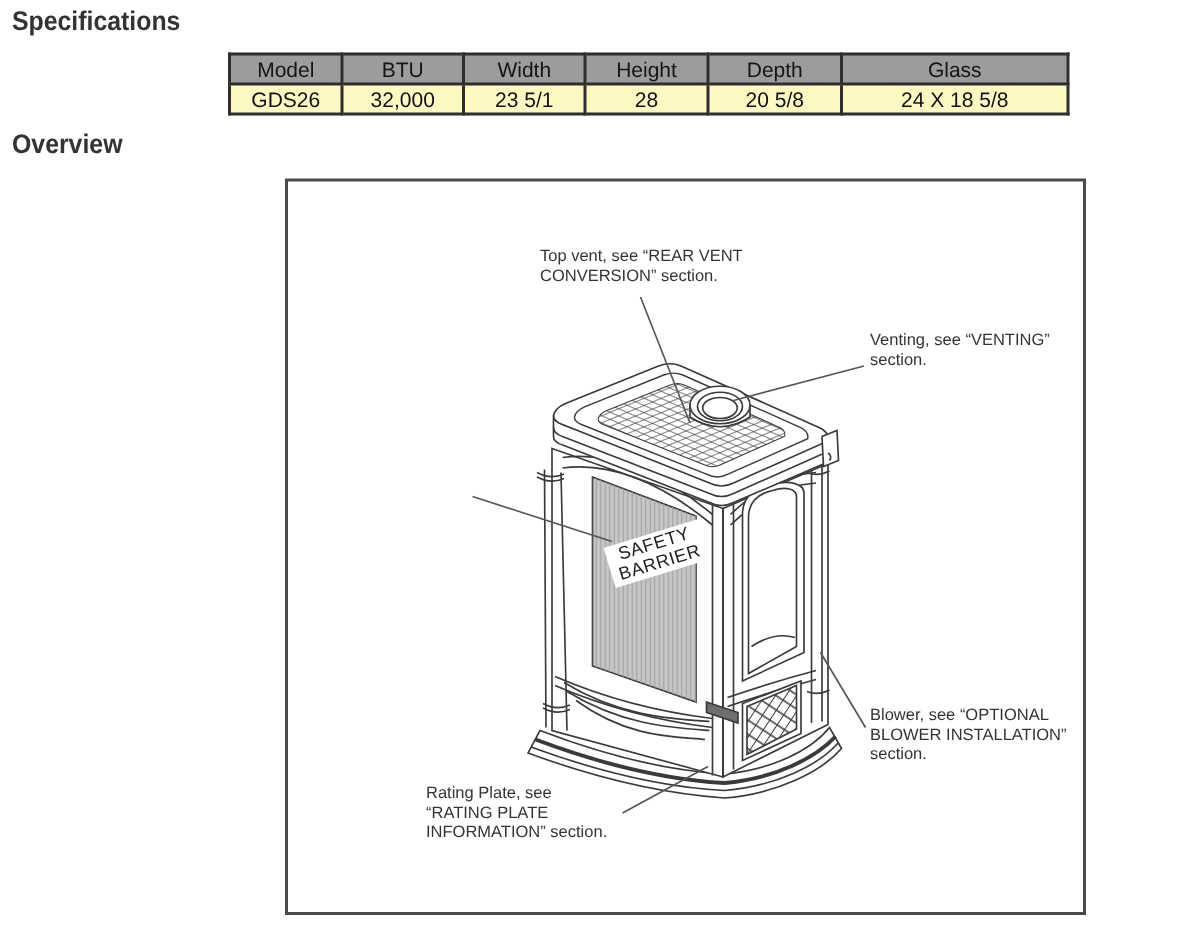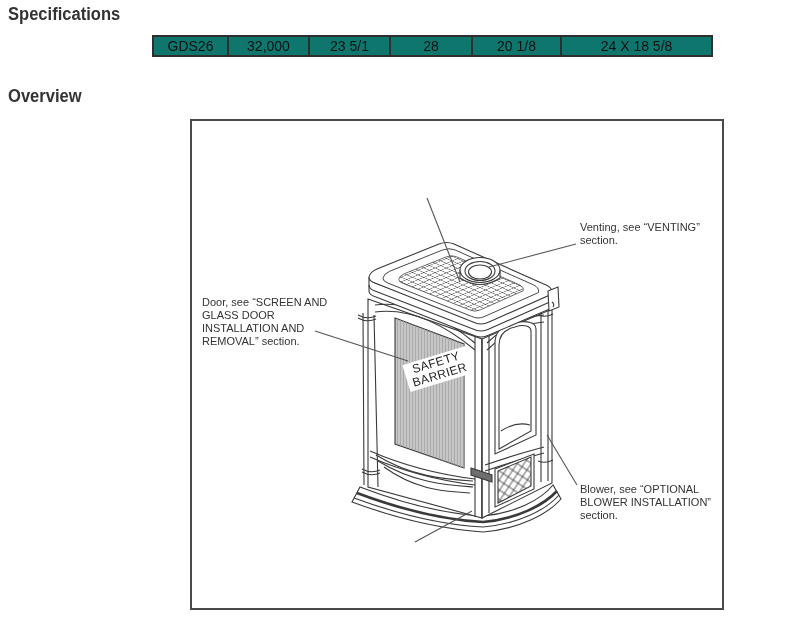--- a/index.html
+++ b/index.html
@@ -16,36 +16,36 @@
 
   table.spec{
     position:absolute;left:152px;top:35px;border-collapse:collapse;table-layout:fixed;
     font-size:14px;color:#111;
   }
   table.spec td,table.spec th{
     border:2px solid #2e2e2e;height:18px;padding:0 4px;text-align:center;
     font-weight:400;line-height:18px;white-space:nowrap;
   }
   table.spec th{background:#9c9c9c;color:#151515;}
-  table.spec td{background:#0f766e;margin-left:20px;}
+  table.spec td{background:#fef9c3;margin-left:20px;}
 
   .overview-box{
     position:absolute;left:190px;top:119px;width:534px;height:491px;
     border:2px solid #4a4a4a;box-sizing:border-box;background:#fff;
   }
   .overview-box svg{position:absolute;left:0;top:0;}
 
   .callout{
     position:absolute;font-size:11px;line-height:13px;color:#333;
     white-space:pre-line;
   }
   #callout-top-vent{left:168px;top:44px;width:150px;}
   #callout-venting{left:388px;top:100px;width:135px;}
   #callout-door{left:10px;top:175px;width:140px;}
-  #callout-blower{left:388px;top:362px;width:142px;}
+  #callout-blower{left:388px;top:350px;width:142px;}
   #callout-rating{left:92px;top:402px;width:135px;}
 
   .safety-label{
     position:absolute;left:213px;top:234px;width:66px;background:#ffffff;
     font-size:12px;line-height:13px;letter-spacing:.4px;color:#1c1c1c;text-align:center;
     transform:rotate(-17deg);white-space:pre-line;padding:1px 0;
   }
 </style>
 </head>
 <body>
@@ -55,26 +55,34 @@
 <table class="spec">
   <colgroup>
     <col style="width:75px">
       <col style="width:81px">
       <col style="width:81px">
     <col style="width:82px">
       <col style="width:89px">
       <col style="width:151px">
   </colgroup>
   <tbody>
+      <tr>
+    <th>Model</th>
+    <th>BTU</th>
+    <th>Width</th>
+    <th>Height</th>
+    <th>Depth</th>
+    <th>Glass</th>
+  </tr>
   <tr>
     <td>GDS26</td>
     <td>32,000</td>
     <td>23 5/1</td>
     <td>28</td>
-    <td>20 1/8</td>
+    <td>20 5/8</td>
     <td>24 X 18 5/8</td>
   </tr>
 </tbody>
   </table>
 
 <div class="heading" id="overview-heading">Overview</div>
 
 <div class="overview-box">
 
   <svg width="530" height="487" viewBox="0 0 530 487">
@@ -155,22 +163,23 @@
       <line x1="384" y1="123" x2="297" y2="146"></line>
       <line x1="123" y1="210" x2="216" y2="240"></line>
       <line x1="355" y1="314" x2="385" y2="364"></line>
       <line x1="223" y1="421" x2="280" y2="390"></line>
     </g>
   </svg>
 
   <div class="safety-label">SAFETY
 BARRIER</div>
 
+  <div class="callout" id="callout-top-vent">Top vent, see “REAR VENT
+CONVERSION” section.</div>
   <div class="callout" id="callout-venting">Venting, see “VENTING”
 section.</div>
-  <div class="callout" id="callout-door">Door, see “SCREEN AND
-GLASS DOOR
-INSTALLATION AND
-REMOVAL” section.</div>
   <div class="callout" id="callout-blower">Blower, see “OPTIONAL
 BLOWER INSTALLATION”
 section.</div>
+  <div class="callout" id="callout-rating">Rating Plate, see
+“RATING PLATE
+INFORMATION” section.</div>
 </div>
 
 </body></html>

